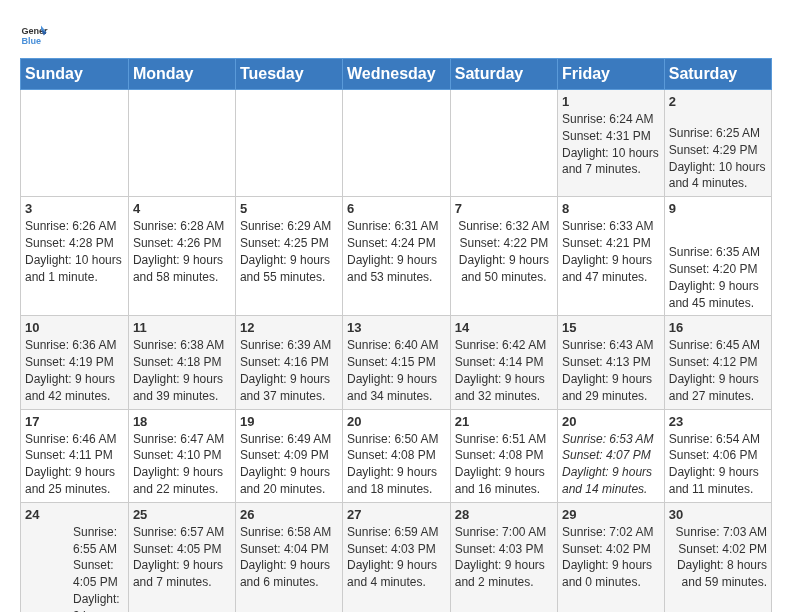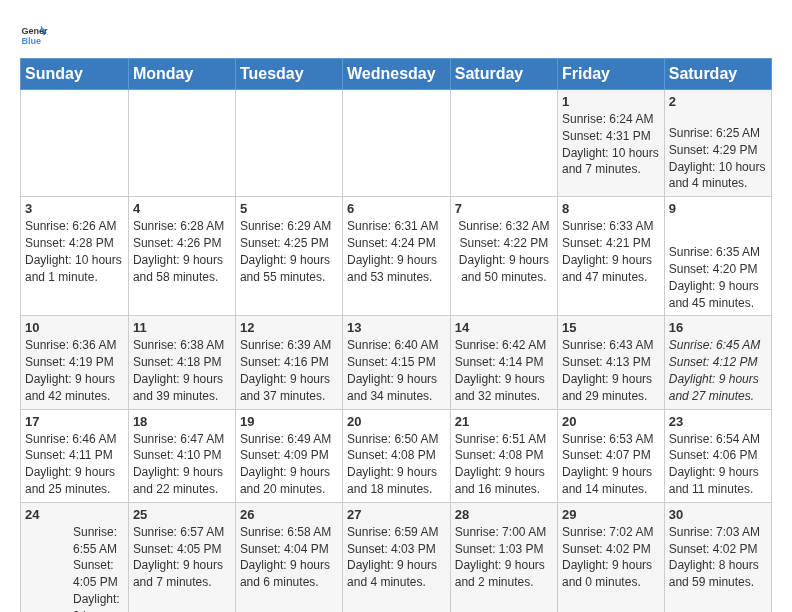--- a/index.html
+++ b/index.html
@@ -208,21 +208,21 @@
 Daylight: 9 hours and 32 minutes.</div>
         </td>
         <td>
           <span class="day-number">15</span>
           <div class="day-info" style="white-space: pre-line;">Sunrise: 6:43 AM
 Sunset: 4:13 PM
 Daylight: 9 hours and 29 minutes.</div>
         </td>
         <td>
           <span class="day-number">16</span>
-          <div class="day-info" style="white-space: pre-line; font-style: italic;">Sunrise: 6:45 AM
+          <div class="day-info" style="white-space: pre-line;">Sunrise: 6:45 AM
 Sunset: 4:12 PM
 Daylight: 9 hours and 27 minutes.</div>
         </td>
       </tr>
       <tr>
         <td>
           <span class="day-number">17</span>
           <div class="day-info" style="white-space: pre-line;">Sunrise: 6:46 AM
 Sunset: 4:11 PM
 Daylight: 9 hours and 25 minutes.</div>
@@ -246,21 +246,21 @@
 Daylight: 9 hours and 18 minutes.</div>
         </td>
         <td>
           <span class="day-number">21</span>
           <div class="day-info" style="white-space: pre-line;">Sunrise: 6:51 AM
 Sunset: 4:08 PM
 Daylight: 9 hours and 16 minutes.</div>
         </td>
         <td>
           <span class="day-number">20</span>
-          <div class="day-info" style="white-space: pre-line;">Sunrise: 6:53 AM
+          <div class="day-info" style="white-space: pre-line; font-style: italic;">Sunrise: 6:53 AM
 Sunset: 4:07 PM
 Daylight: 9 hours and 14 minutes.</div>
         </td>
         <td>
           <span class="day-number">23</span>
           <div class="day-info" style="white-space: pre-line;">Sunrise: 6:54 AM
 Sunset: 4:06 PM
 Daylight: 9 hours and 11 minutes.</div>
         </td>
       </tr>
@@ -285,30 +285,30 @@
         </td>
         <td>
           <span class="day-number">27</span>
           <div class="day-info" style="white-space: pre-line;">Sunrise: 6:59 AM
 Sunset: 4:03 PM
 Daylight: 9 hours and 4 minutes.</div>
         </td>
         <td>
           <span class="day-number">28</span>
           <div class="day-info" style="white-space: pre-line;">Sunrise: 7:00 AM
-Sunset: 1:03 PM
+Sunset: 4:03 PM
 Daylight: 9 hours and 2 minutes.</div>
         </td>
         <td>
           <span class="day-number">29</span>
           <div class="day-info" style="white-space: pre-line;">Sunrise: 7:02 AM
 Sunset: 4:02 PM
 Daylight: 9 hours and 0 minutes.</div>
         </td>
         <td>
           <span class="day-number">30</span>
-          <div class="day-info" style="white-space: pre-line;">Sunrise: 7:03 AM
+          <div class="day-info" style="white-space: pre-line; text-align: right;">Sunrise: 7:03 AM
 Sunset: 4:02 PM
 Daylight: 8 hours and 59 minutes.</div>
         </td>
       </tr>
     </tbody>
 </table>
 
 </body></html>

